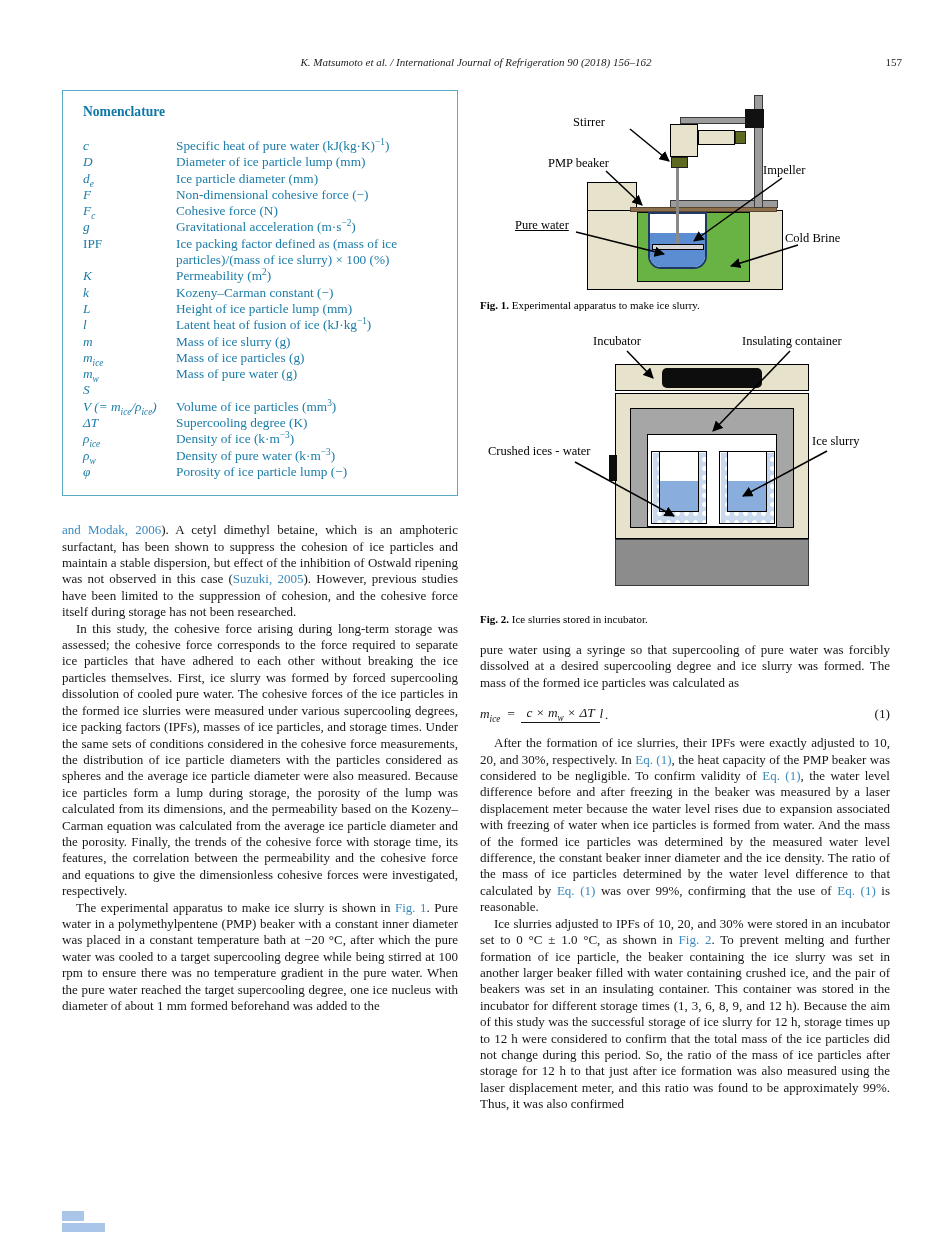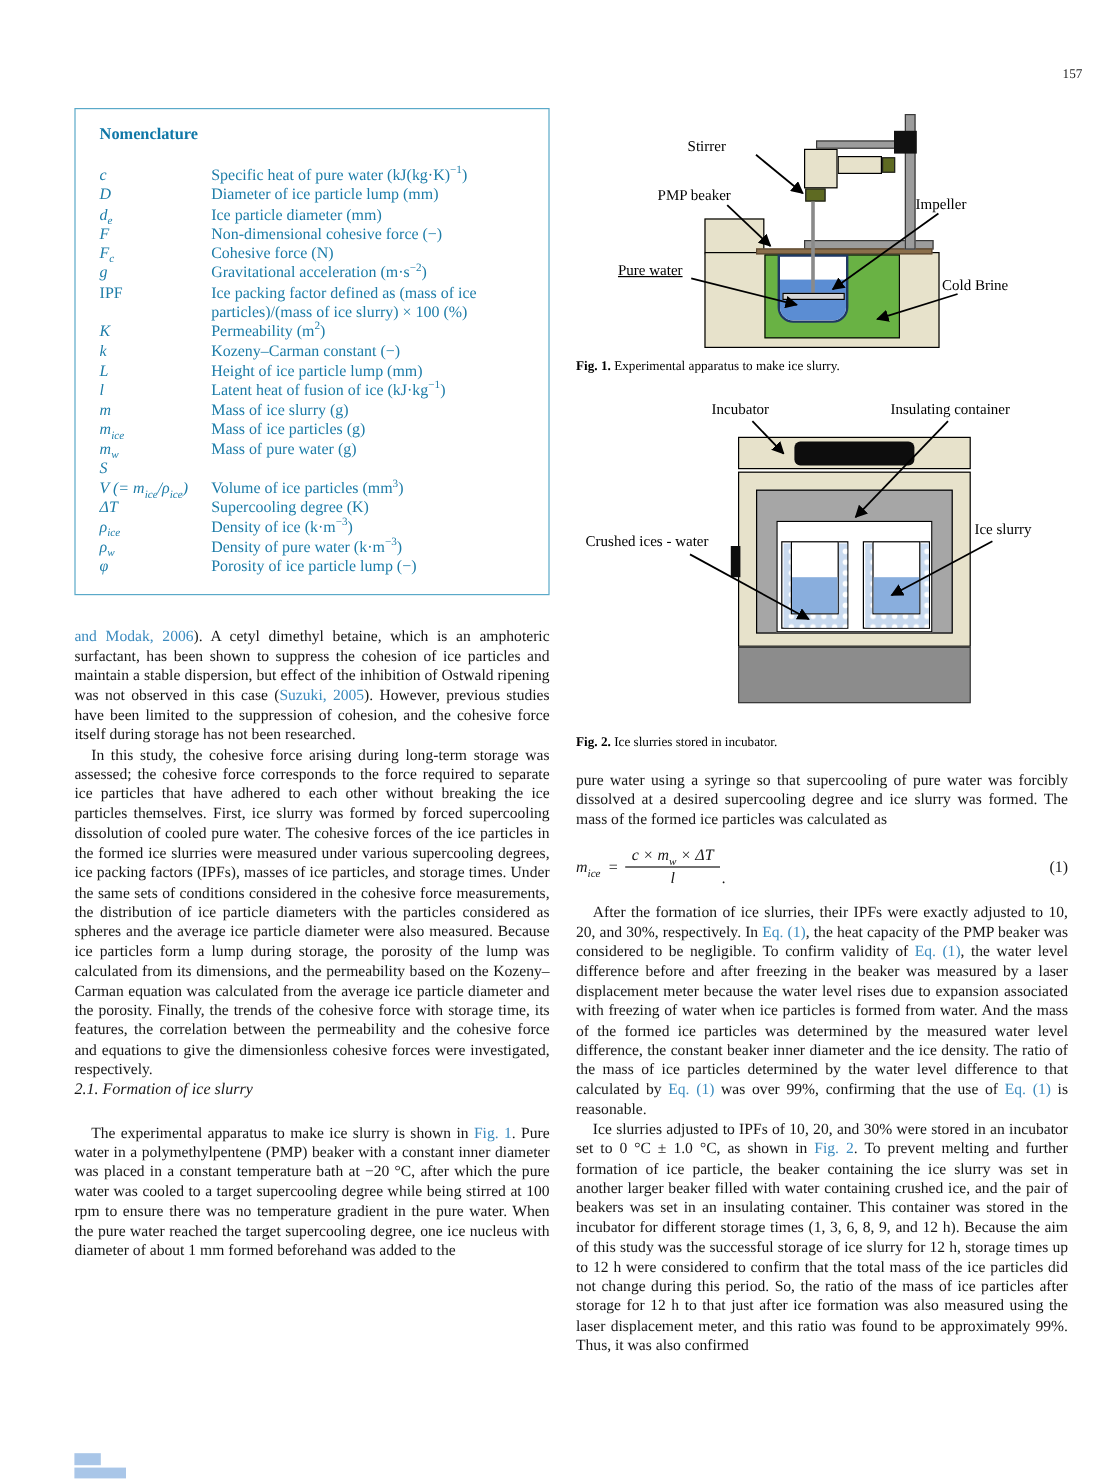--- a/index.html
+++ b/index.html
@@ -37,34 +37,35 @@
   .flabel{position:absolute;font-size:12.5px;line-height:15px;color:#000;white-space:nowrap;z-index:6;}
   .arrows{position:absolute;left:0;top:0;width:100%;height:100%;z-index:5;pointer-events:none;}
   .dots{background-color:#c9daef;
         background-image:radial-gradient(circle,#ffffff 2px,rgba(255,255,255,0) 2.7px);
         background-size:9px 9px;background-position:2px 2px;}
   
   .eq-row{display:flex;align-items:center;margin:14px 0 12px 0;font-size:13.3px;}
   .eq-body{display:flex;align-items:center;font-style:italic;}
   .eq-lhs{margin-right:6px;}
   .eq-rel{margin-right:6px;}
-  .frac{display:inline-flex;flex-direction:column;text-align:center;}
+  .frac{display:inline-flex;text-align:center;}
   .frac .num{padding:0 5px 1px 5px;border-bottom:1px solid #161616;}
   .frac .den{padding-top:1px;}
   .eq-tail{margin-left:2px;align-self:flex-end;}
   .eq-num{margin-left:auto;font-style:normal;}
   sub,sup{font-size:70%;line-height:0;}
   .para-gap{margin-top:16px;}
   .blue-mark{position:absolute;background:#a9c6e8;}
 </style>
 </head>
 <body>
 
 <div class="page">
 
+  <div class="hdr">K. Matsumoto et al. / International Journal of Refrigeration 90 (2018) 156–162</div>
   <div class="pgnum">157</div>
 
   <div class="col-left">
 
     <div class="nom-box">
       <div class="nom-title">Nomenclature</div>
       <div>
           <div class="nom-row">
             <div class="nom-sym">c</div>
             <div class="nom-def">Specific heat of pure water (kJ(kg·K)<sup>−1</sup>)</div>
@@ -143,21 +144,20 @@
           <div class="nom-row">
             <div class="nom-sym">φ</div>
             <div class="nom-def">Porosity of ice particle lump (−)</div>
           </div>
         </div>
     </div>
 
     <p style="margin-top:26px;"><span class="link">and Modak, 2006</span><span>). A cetyl dimethyl betaine, which is an amphoteric surfactant, has been shown to suppress the cohesion of ice particles and maintain a stable dispersion, but effect of the inhibition of Ostwald ripening was not observed in this case (</span><span class="link">Suzuki, 2005</span><span>). However, previous studies have been limited to the suppression of cohesion, and the cohesive force itself during storage has not been researched.</span></p>
     <p class="indent">In this study, the cohesive force arising during long-term storage was assessed; the cohesive force corresponds to the force required to separate ice particles that have adhered to each other without breaking the ice particles themselves. First, ice slurry was formed by forced supercooling dissolution of cooled pure water. The cohesive forces of the ice particles in the formed ice slurries were measured under various supercooling degrees, ice packing factors (IPFs), masses of ice particles, and storage times. Under the same sets of conditions considered in the cohesive force measurements, the distribution of ice particle diameters with the particles considered as spheres and the average ice particle diameter were also measured. Because ice particles form a lump during storage, the porosity of the lump was calculated from its dimensions, and the permeability based on the Kozeny–Carman equation was calculated from the average ice particle diameter and the porosity. Finally, the trends of the cohesive force with storage time, its features, the correlation between the permeability and the cohesive force and equations to give the dimensionless cohesive forces were investigated, respectively.</p>
 
-    <div class="sub-h">2.1. Formation of ice slurry</div>
 
     <p class="indent"><span>The experimental apparatus to make ice slurry is shown in </span><span class="link">Fig. 1</span><span>. Pure water in a polymethylpentene (PMP) beaker with a constant inner diameter was placed in a constant temperature bath at −20 °C, after which the pure water was cooled to a target supercooling degree while being stirred at 100 rpm to ensure there was no temperature gradient in the pure water. When the pure water reached the target supercooling degree, one ice nucleus with diameter of about 1 mm formed beforehand was added to the</span></p>
   </div>
 
   <div class="col-right">
 
     <div class="figc f1">
 
       <div class="shape" style="left:107px;top:92px;width:50px;height:30px;background:#e7e2cb;border:1px solid #000;"></div>
       <div class="shape" style="left:107px;top:120px;width:196px;height:80px;background:#e7e2cb;border:1px solid #000;"></div>

